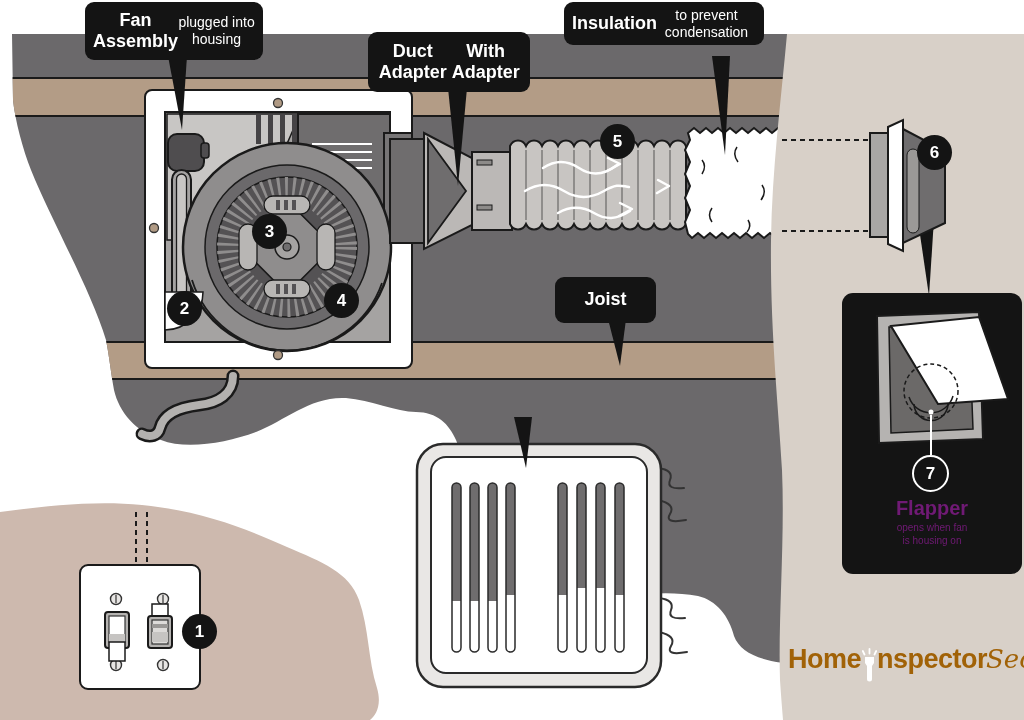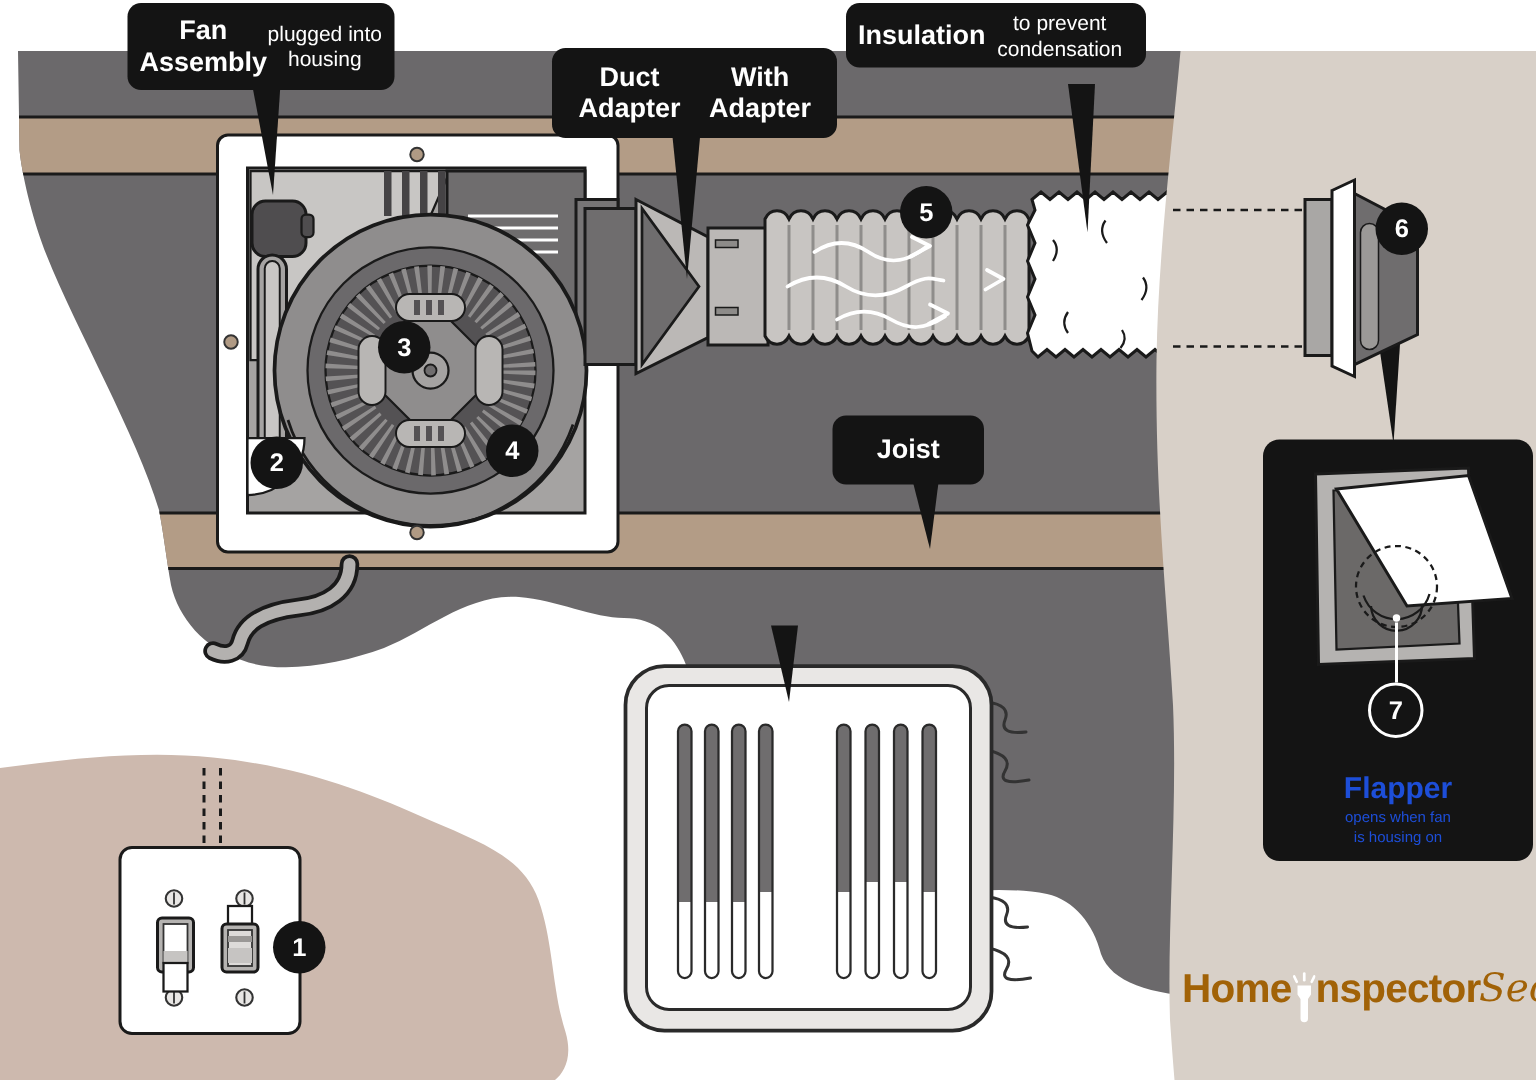--- a/index.html
+++ b/index.html
@@ -7,21 +7,21 @@
          font-family:"Liberation Sans",sans-serif;}
   .stage svg.base{position:absolute;left:0;top:0;}
   .label{position:absolute;background:#141414;color:#fff;border-radius:9px;text-align:center;
          display:flex;justify-content:center;align-items:center;
          box-sizing:border-box;padding:4px 8px;z-index:4;}
   .label .t1{font-weight:bold;font-size:18px;line-height:1.18;}
   .label .t2{font-size:14px;line-height:1.2;}
   .co{position:absolute;width:35px;height:35px;border-radius:50%;background:#141414;color:#fff;
       font-weight:bold;font-size:17px;display:flex;align-items:center;justify-content:center;z-index:6;}
   .co7{background:transparent;border:2px solid #ffffff;width:33px;height:33px;}
-  .flaptext{position:absolute;left:842px;top:514px;width:180px;color:#1d4ed8;text-align:center;z-index:5;}
+  .flaptext{position:absolute;left:842px;top:496px;width:180px;color:#701a75;text-align:center;z-index:5;}
   .flaptext .t1{font-weight:bold;font-size:20px;line-height:1.25;}
   .flaptext .t2{font-size:10px;line-height:1.3;}
   .brand{position:absolute;left:788px;top:644px;width:236px;color:#a16207;z-index:5;
          display:flex;align-items:flex-start;white-space:nowrap;}
   .brand .b1{font-weight:bold;font-size:27px;letter-spacing:-0.5px;}
   .brand .bi{position:relative;top:4px;margin:0 0 0 1px;}
   .brand .b3{font-family:"DejaVu Serif",serif;font-style:italic;font-size:26px;margin-left:-1px;}
 </style>
 </head>
 <body>
@@ -264,21 +264,21 @@
     <polygon points="712,56 730,56 725,155"></polygon>
     <polygon points="608,319 626,319 620,366"></polygon>
     <polygon points="514,417 532,417 526,468"></polygon>
   </g>
 </svg>
 
 <div class="label" style="left:85px;top:2px;width:178px;height:58px;">
   <div class="t1">Fan Assembly</div>
   <div class="t2">plugged into housing</div>
 </div>
-<div class="label" style="left:368px;top:32px;width:190px;height:60px;">
+<div class="label" style="left:368px;top:32px;width:162px;height:60px;">
   <div class="t1">Duct Adapter</div>
   <div class="t1">With Adapter</div>
 </div>
 <div class="label" style="left:564px;top:2px;width:200px;height:43px;">
   <div class="t1">Insulation</div>
   <div class="t2">to prevent condensation</div>
 </div>
 <div class="label" style="left:555px;top:277px;width:101px;height:46px;">
   <div class="t1">Joist</div>
 </div>

